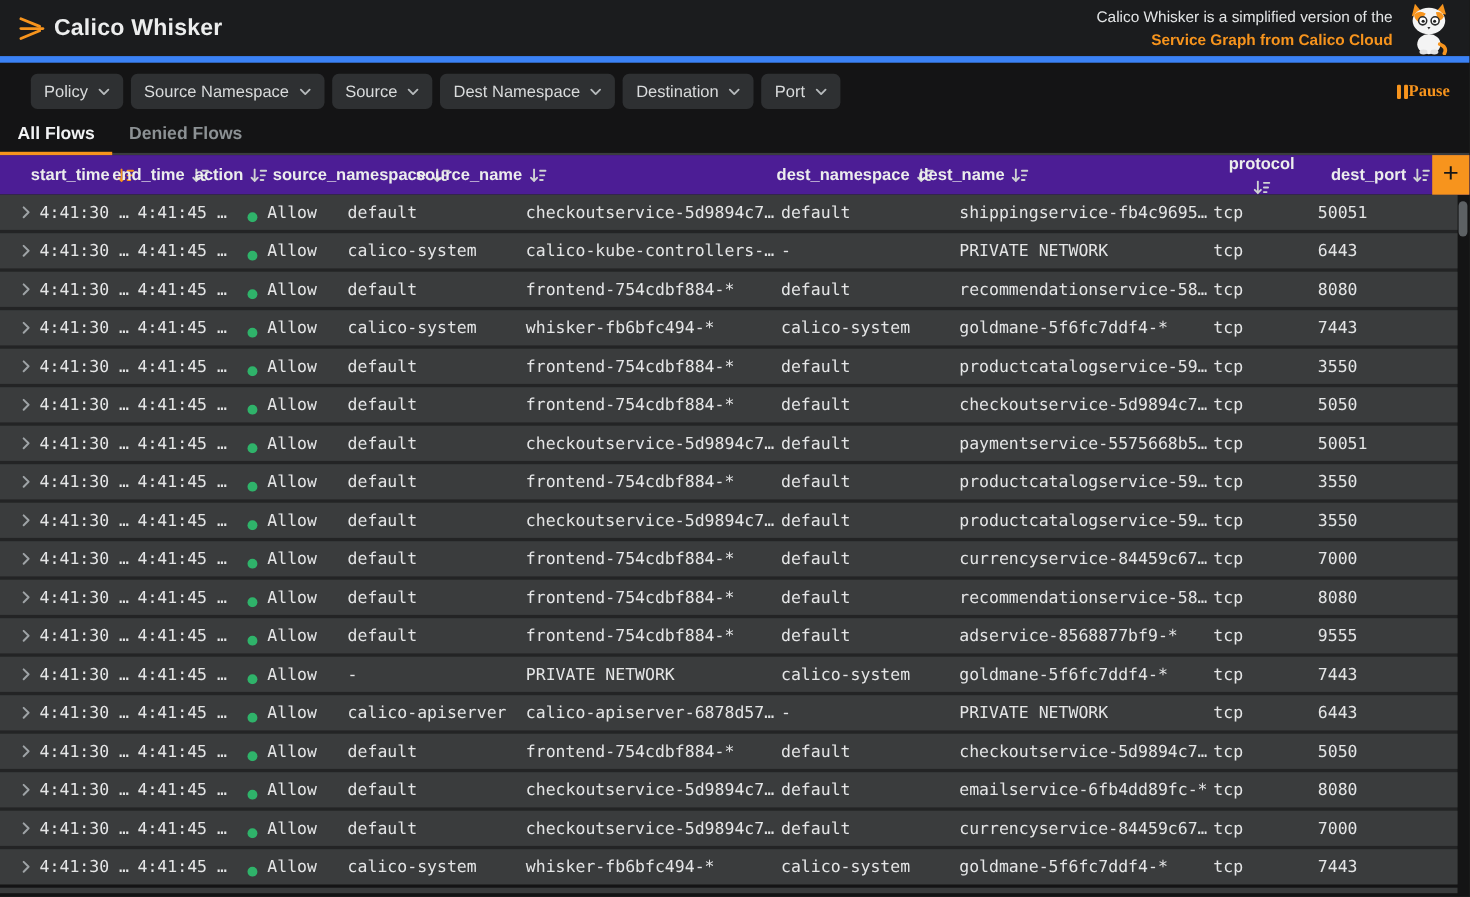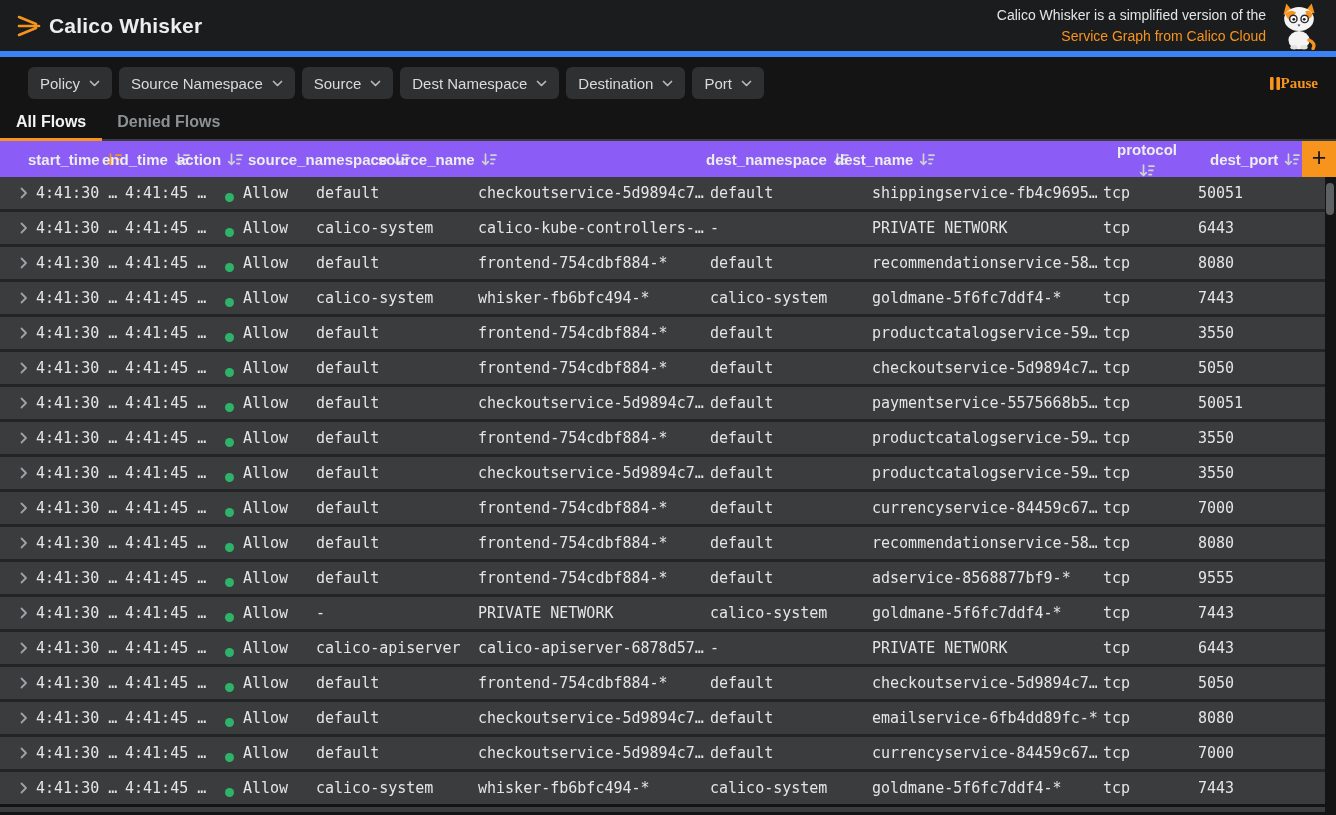--- a/index.html
+++ b/index.html
@@ -13,21 +13,21 @@
   :root { --accent:#f7941d; --green:#2fb36a; }
 
   
   .topbar {
     height:57px; background:#1b1c1e; border-bottom:6px solid #3b82f6;
     display:flex; align-items:center; padding:0 14px 0 16px;
   }
   .brand { display:flex; align-items:center; gap:8px; }
   .app-title { font-size:21px; font-weight:bold; color:#eceded; letter-spacing:.2px; }
   .tagline { margin-left:auto; text-align:right; font-size:14px; color:#e3e5e6; line-height:1.5; }
-  .tagline .link { color:var(--accent); font-weight:normal; cursor:pointer; }
+  .tagline .link { color:var(--accent); font-weight:bold; cursor:pointer; }
   .mascot { width:46px; height:48px; margin-left:10px; flex:0 0 auto; }
 
   
   .filterbar { display:flex; align-items:center; padding:10px 16px; }
   #filter-buttons { display:flex; align-items:center; gap:7px;padding-left:12px; }
   .fbtn {
     height:32px; background:#2e3032; border:none; border-radius:6px;
     color:#d9dbdc; font-size:15px; padding:0 12px;
     display:inline-flex; align-items:center; gap:9px;
     font-family:inherit; cursor:pointer; white-space:nowrap;
@@ -42,21 +42,21 @@
   
   .tabs { display:flex; gap:31px; padding:0 0 0 16px; height:32px; border-bottom:2px solid #3a3c3e; }
   .tab { position:relative; font-size:16px; font-weight:bold; color:#8c9194; padding-top:4px; cursor:pointer; }
   .tab.active { color:#f2f3f4; }
   .tab.active::after {
     content:""; position:absolute; left:-16px; right:-16px; bottom:-2px;
     height:3px; background:var(--accent);
   }
 
   
-  .thead { display:flex; height:36px; background:#8b5cf6; }
+  .thead { display:flex; height:36px; background:#4c1d95; }
   .hcols { position:relative; width:1302px; height:36px; }
   .hcell {
     position:absolute; top:0; height:36px;
     display:flex; align-items:center; gap:6px;
     color:#eceded; font-weight:bold; font-size:15px; white-space:nowrap; cursor:pointer;
   }
   .sicon { color:#cfd2d3; flex:0 0 auto; }
   .sicon.active { color:var(--accent); }
   .add-col {
     width:34px; height:36px; background:var(--accent); border:none; cursor:pointer;

